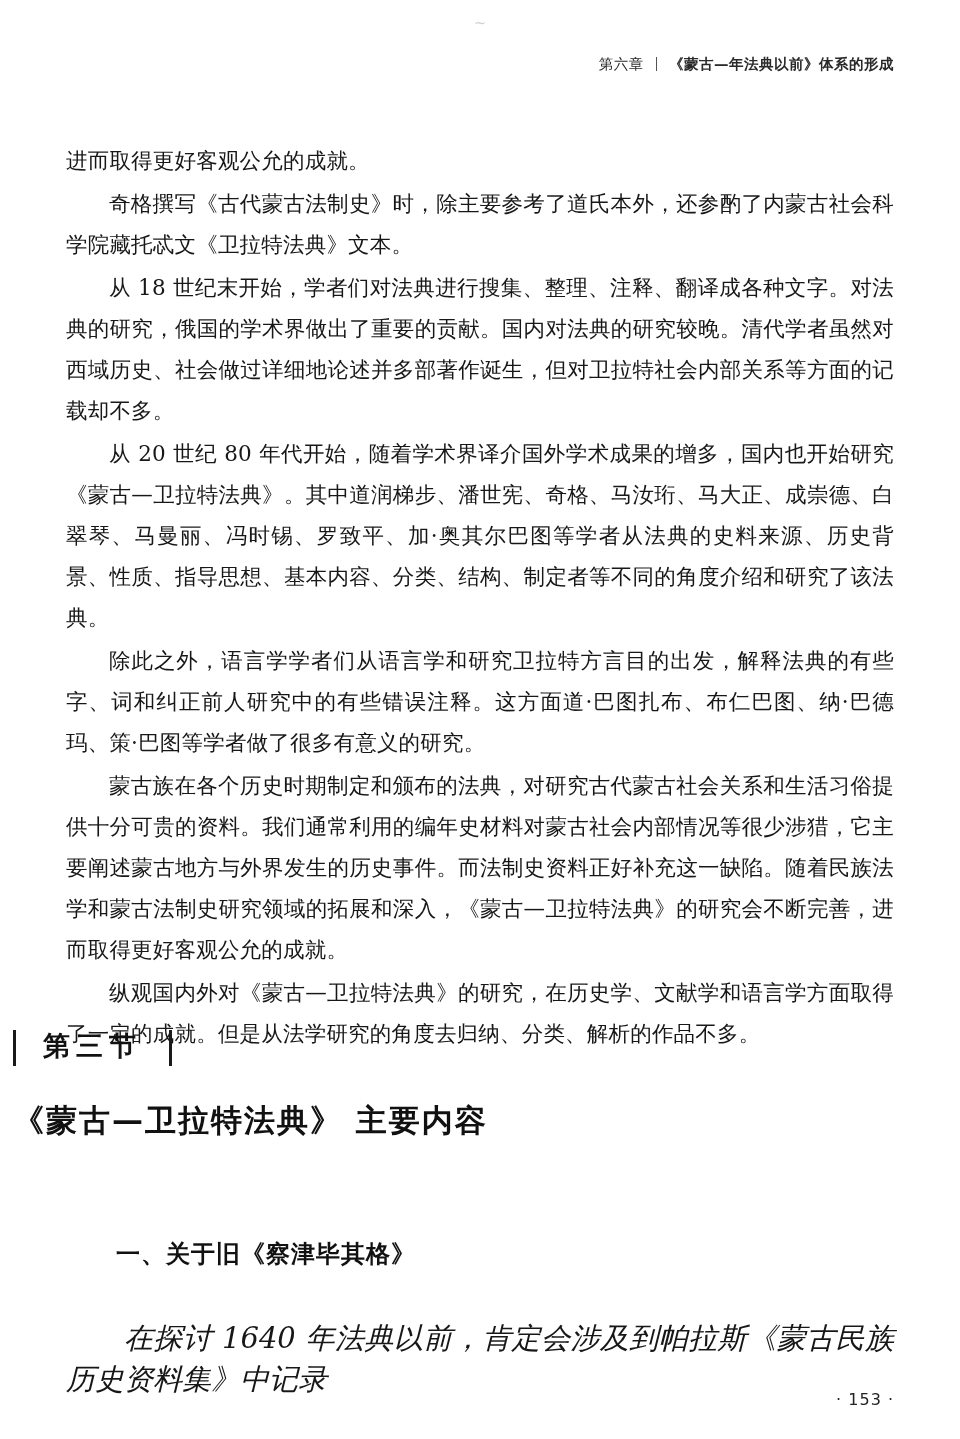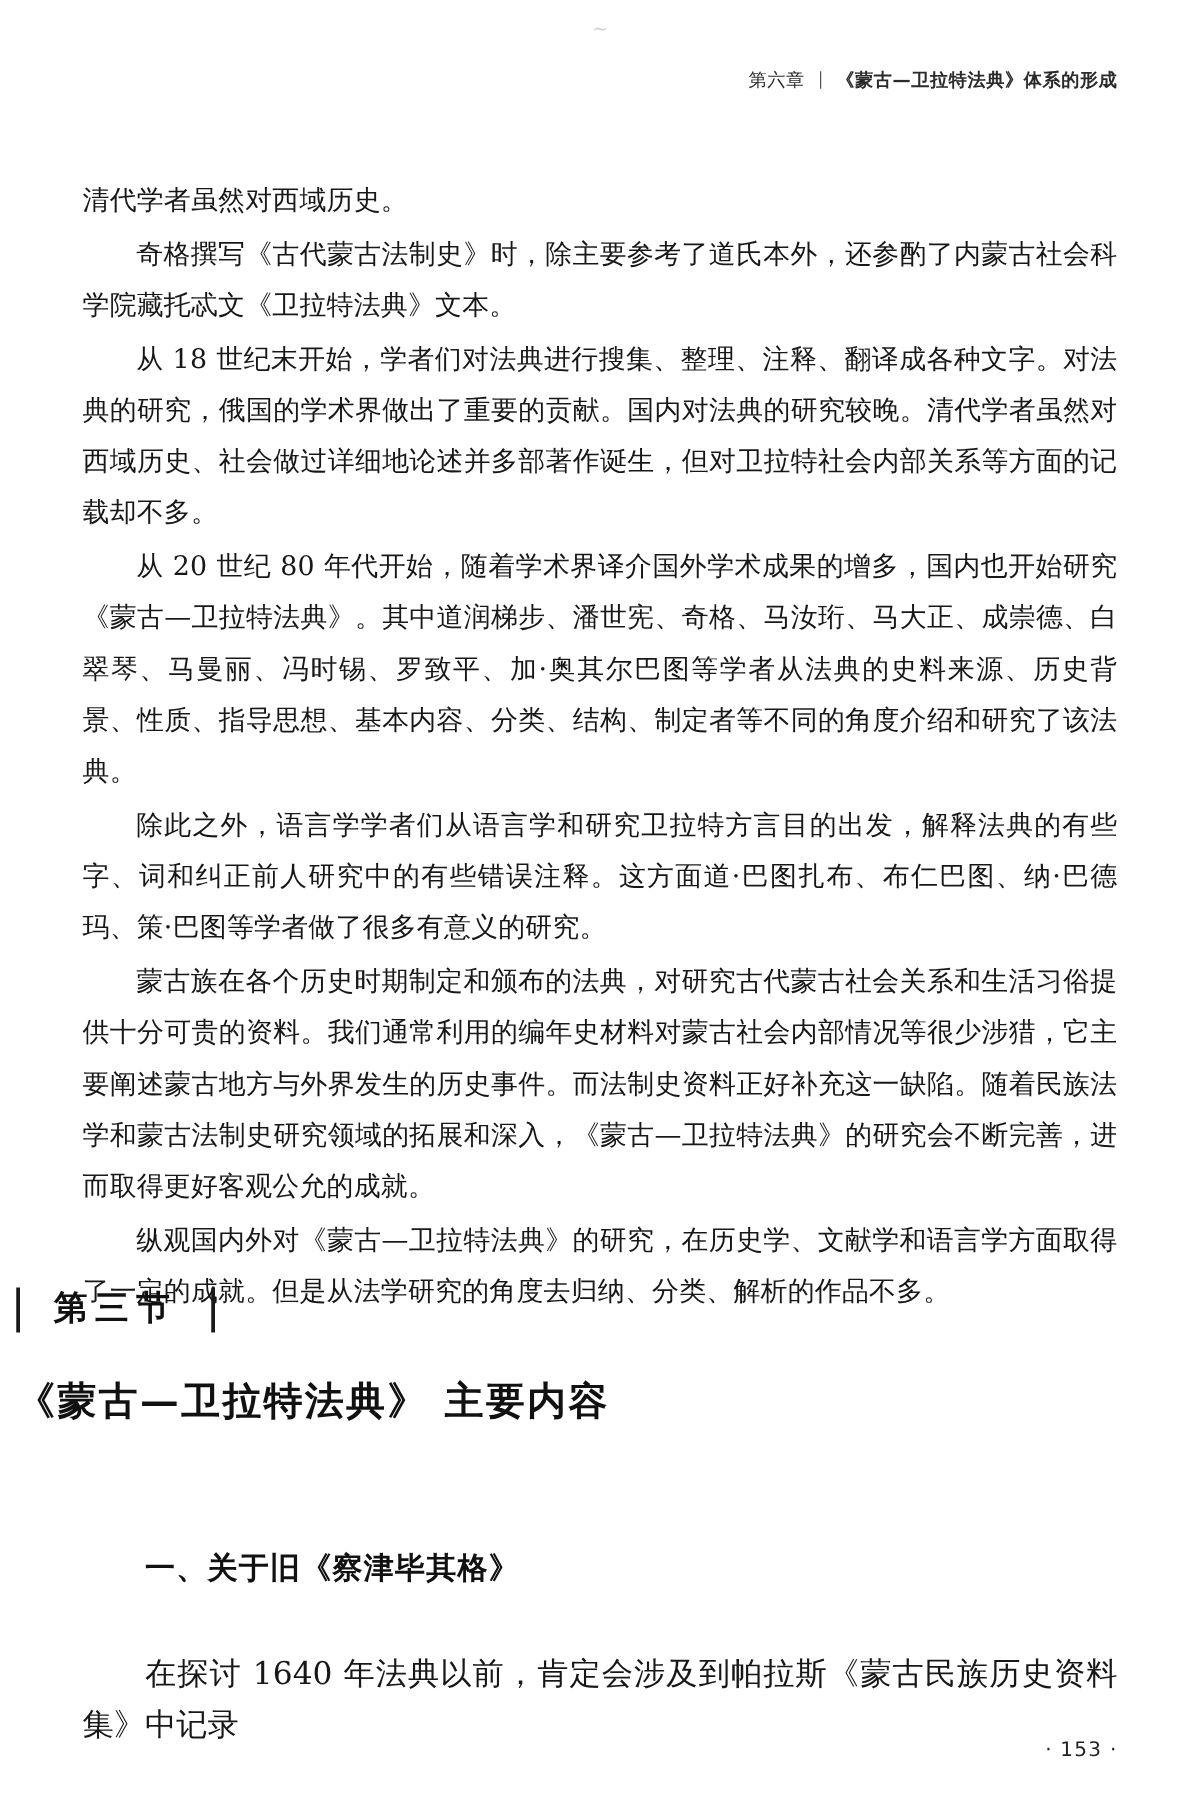--- a/index.html
+++ b/index.html
@@ -128,26 +128,27 @@
   }
   
   .tail-text {
     position: absolute;
     top: 1318px;
     left: 66px;
     width: 828px;
   }
   .tail-text p {
     margin: 0;
-    font-size: 25px;
+    font-size: 29px;
     line-height: 41px;
     text-indent: 2em;
     text-align: justify;
     text-justify: inter-ideograph;
     color: #171717;
+    font-style: italic;
   }
   
   .folio {
     position: absolute;
     bottom: 30px;
     right: 66px;
     font-size: 16px;
     letter-spacing: 1px;
     color: #222;
     font-family: "DejaVu Sans", "Liberation Sans", sans-serif;
@@ -156,25 +157,25 @@
 </head>
 <body>
 
 <div class="page">
 
   <div class="top-mark">~</div>
 
   <div class="header">
     <span class="chap">第六章</span>
     <span class="rule"></span>
-    <span class="title">《蒙古—卫拉特法典》体系的形成</span>
+    <span class="title">《蒙古—年法典以前》体系的形成</span>
   </div>
 
   <div class="body-text">
-    <p>清代学者虽然对西域历史。</p>
+    <p>进而取得更好客观公允的成就。</p>
     <p class="indent">奇格撰写《古代蒙古法制史》时，除主要参考了道氏本外，还参酌了内蒙古社会科学院藏托忒文《卫拉特法典》文本。</p>
     <p class="indent">从 18 世纪末开始，学者们对法典进行搜集、整理、注释、翻译成各种文字。对法典的研究，俄国的学术界做出了重要的贡献。国内对法典的研究较晚。清代学者虽然对西域历史、社会做过详细地论述并多部著作诞生，但对卫拉特社会内部关系等方面的记载却不多。</p>
     <p class="indent">从 20 世纪 80 年代开始，随着学术界译介国外学术成果的增多，国内也开始研究《蒙古—卫拉特法典》。其中道润梯步、潘世宪、奇格、马汝珩、马大正、成崇德、白翠琴、马曼丽、冯时锡、罗致平、加·奥其尔巴图等学者从法典的史料来源、历史背景、性质、指导思想、基本内容、分类、结构、制定者等不同的角度介绍和研究了该法典。</p>
     <p class="indent">除此之外，语言学学者们从语言学和研究卫拉特方言目的出发，解释法典的有些字、词和纠正前人研究中的有些错误注释。这方面道·巴图扎布、布仁巴图、纳·巴德玛、策·巴图等学者做了很多有意义的研究。</p>
     <p class="indent">蒙古族在各个历史时期制定和颁布的法典，对研究古代蒙古社会关系和生活习俗提供十分可贵的资料。我们通常利用的编年史材料对蒙古社会内部情况等很少涉猎，它主要阐述蒙古地方与外界发生的历史事件。而法制史资料正好补充这一缺陷。随着民族法学和蒙古法制史研究领域的拓展和深入，《蒙古—卫拉特法典》的研究会不断完善，进而取得更好客观公允的成就。</p>
     <p class="indent">纵观国内外对《蒙古—卫拉特法典》的研究，在历史学、文献学和语言学方面取得了一定的成就。但是从法学研究的角度去归纳、分类、解析的作品不多。</p>
   </div>
 
   <div class="section-head">
     <div class="section-no">

